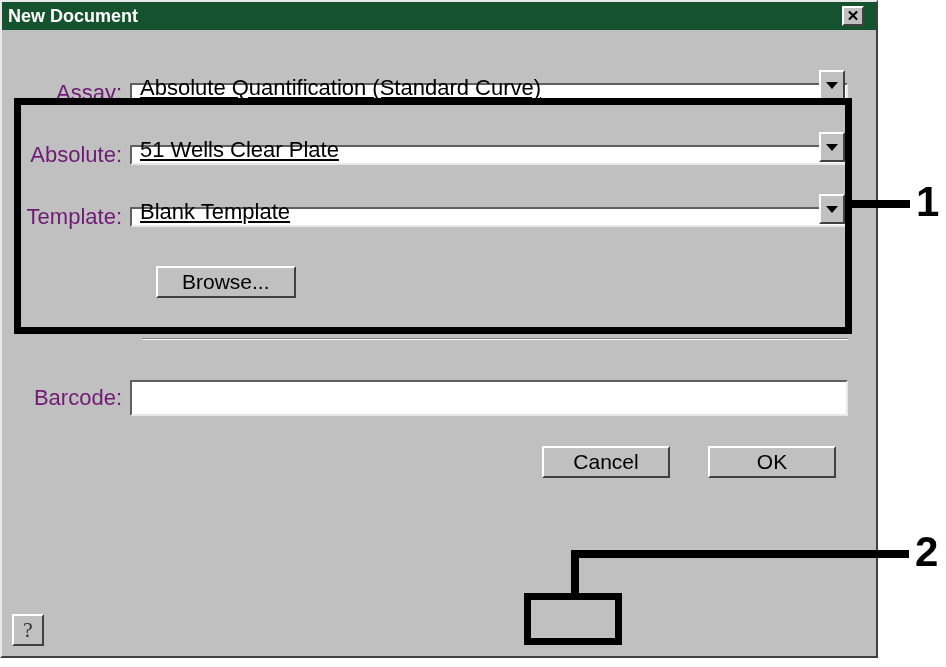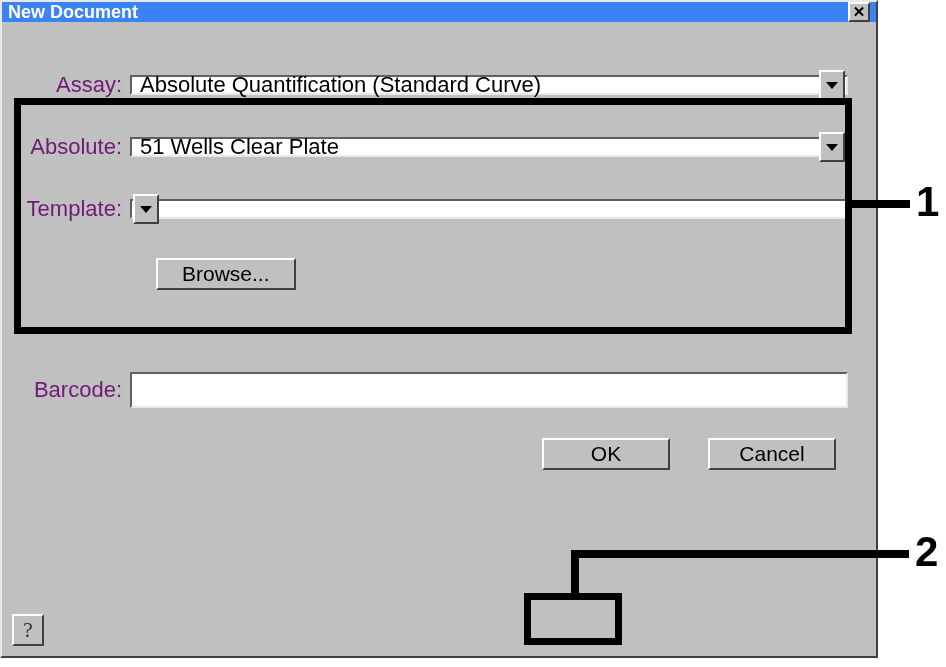--- a/index.html
+++ b/index.html
@@ -16,27 +16,27 @@
     position: absolute;
     left: 0;
     top: 0;
     width: 878px;
     height: 658px;
     background: #c0c0c0;
     border: 2px solid;
     border-color: #e8e8e8 #404040 #404040 #e8e8e8;
   }
   .titlebar {
-    background: #3b82f6;
+    background: #14532d;
     color: #fff;
-    height: 20px;
+    height: 28px;
     display: flex;
     align-items: center;
     justify-content: space-between;
-    padding: 0 6px 0 6px;
+    padding: 0 12px 0 6px;
     font-weight: bold;
     font-size: 18px;
   }
   .close-btn {
     width: 22px;
     height: 20px;
     background: #c0c0c0;
     border: 2px solid;
     border-color: #fff #404040 #404040 #fff;
     display: flex;
@@ -64,22 +64,23 @@
     font-size: 22px;
     color: #701a75;
   }
   .combo {
     flex: 1;
     height: 20px;
     background: #fff;
     border: 2px solid;
     border-color: #606060 #e8e8e8 #e8e8e8 #606060;
     display: flex;
-    align-items: center;
+    align-items: flex-end;
     position: relative;
+    text-decoration: underline;
   }
   .combo-value {
     flex: 1;
     padding: 0 8px;
     font-size: 22px;
     color: #000;
     white-space: nowrap;
     overflow: hidden;
   }
   .combo-btn {
@@ -215,40 +216,41 @@
         <div class="combo-value">51 Wells Clear Plate</div>
         <div class="combo-btn">
           <div class="tri-down"></div>
         </div>
       </div>
     </div>
 
     <div class="form-row">
       <div class="form-label">Template:</div>
       <div class="combo">
+        <div class="combo-value">Blank Template</div>
         <div class="combo-btn">
           <div class="tri-down"></div>
         </div>
       </div>
     </div>
 
     <div class="browse-row">
       <div class="btn">Browse...</div>
     </div>
 
     <div class="hr"></div>
 
     <div class="form-row" style="margin-bottom:6px;">
       <div class="form-label">Barcode:</div>
       <input class="text-input" type="text" value="" style="">
     </div>
 
     <div class="button-row">
+      <div class="btn">Cancel</div>
       <div class="btn">OK</div>
-      <div class="btn">Cancel</div>
     </div>
 
   </div>
 
   <div class="help-btn">
     <span>?</span>
   </div>
 </div>
 
 <div class="annot-box box1"></div>

